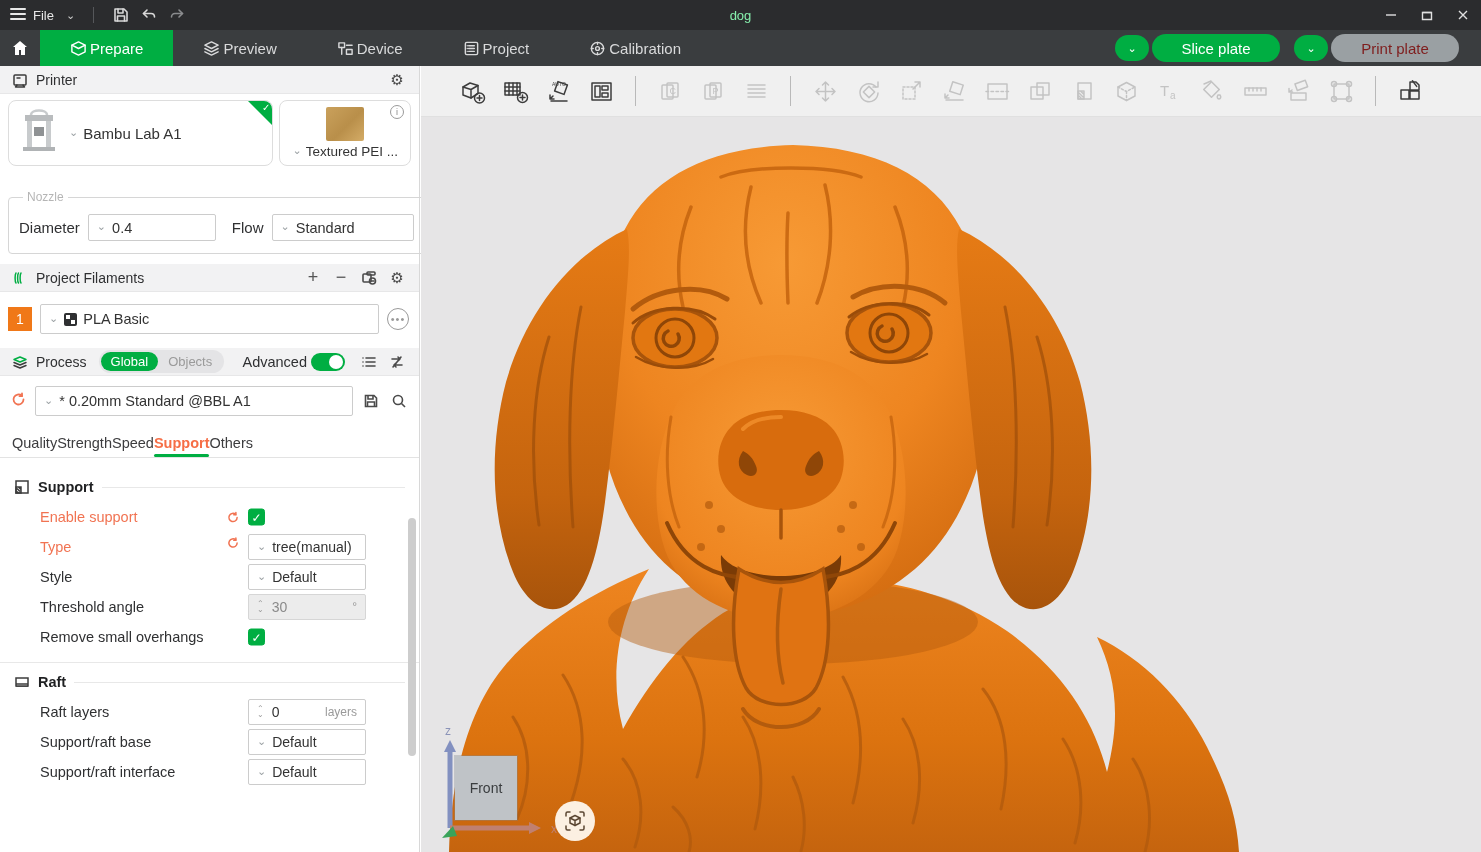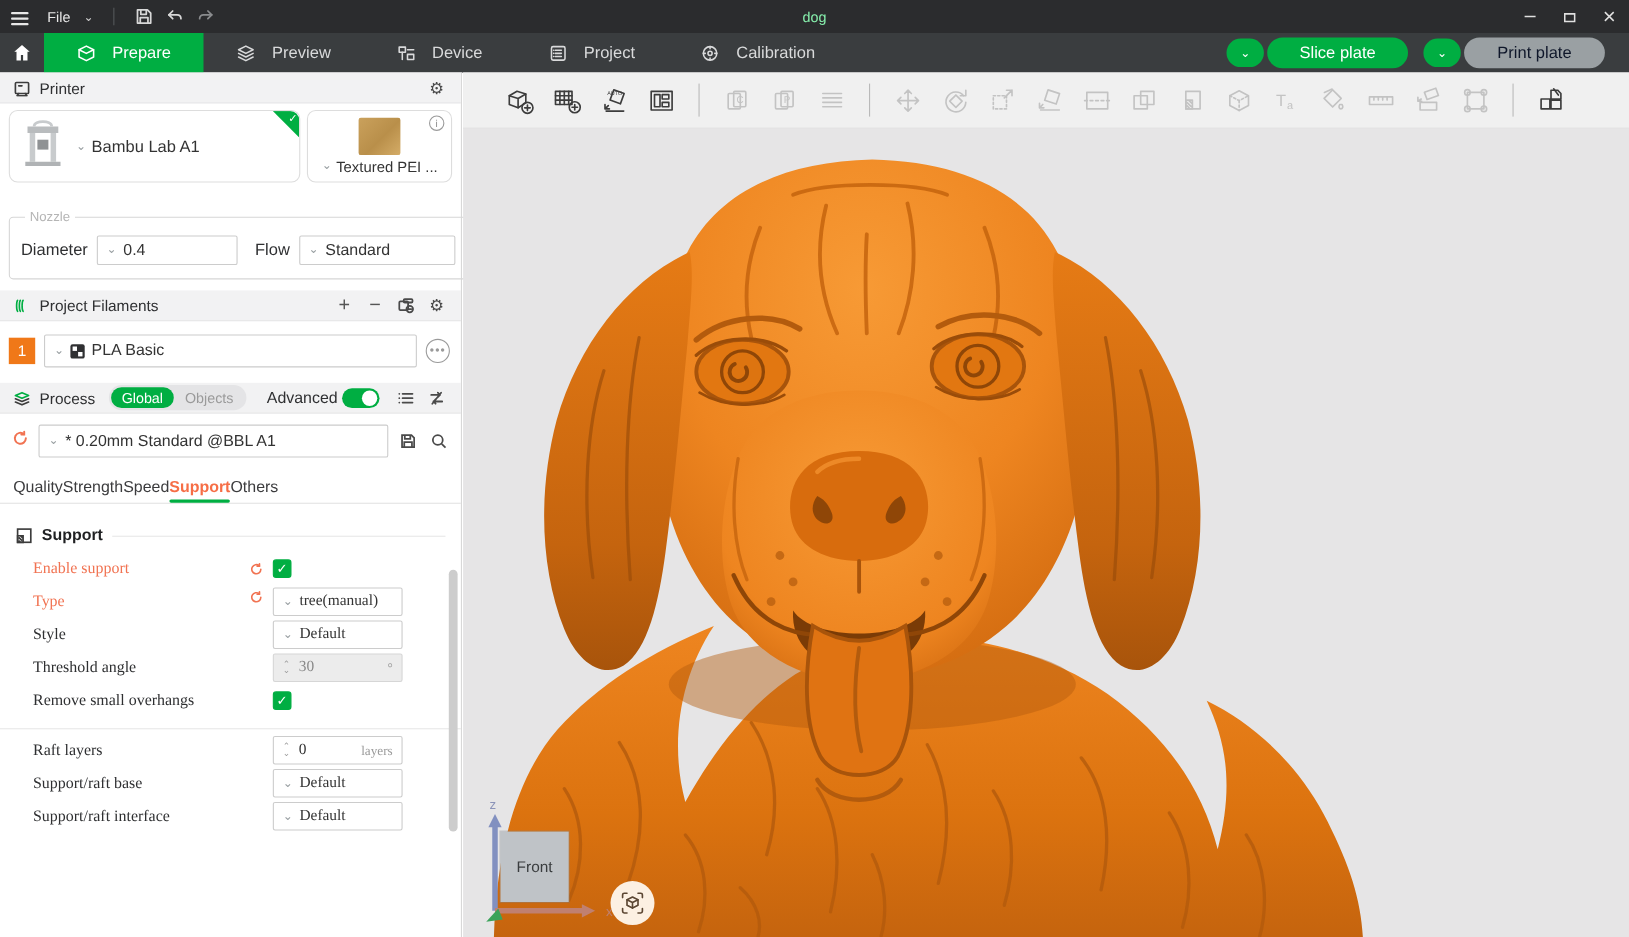--- a/index.html
+++ b/index.html
@@ -21,31 +21,31 @@
   .tb-title { position:absolute; left:0; right:0; text-align:center; color:#86efac; pointer-events:none; }
   .tb-right { margin-left:auto; display:flex; align-items:center; height:100%; }
   .winbtn { width:36px; height:100%; display:flex; align-items:center; justify-content:center; color:#e0e0e0; font-size:13px; }
   .winbtn svg { width:12px; height:12px; stroke:#e0e0e0; fill:none; stroke-width:1.4; }
 
   
   .navbar { position:absolute; left:0; top:30px; width:100%; height:36px; background:#3a3d3f;
     display:flex; align-items:center; color:#d9dadb; font-size:15px; }
   .home { width:40px; height:100%; display:flex; align-items:center; justify-content:center; }
   .home svg { width:18px; height:18px; fill:#fff; }
-  .navtab { height:100%; display:flex; align-items:center; gap:15px; padding:0 30px; cursor:default; }
+  .navtab { height:100%; display:flex; align-items:center; gap:3px; padding:0 30px; cursor:default; }
   .navtab svg { width:17px; height:17px; stroke:#d9dadb; fill:none; stroke-width:1.5; stroke-linecap:round; stroke-linejoin:round; }
   .navtab.active { background:#00AE42; color:#fff; }
   .navtab.active svg { stroke:#fff; }
   .nav-actions { margin-left:auto; display:flex; align-items:center; gap:14px; padding-right:22px; }
   .splitbtn { display:flex; align-items:center; }
   .sb-chev { width:34px; height:26px; background:#00AE42; border-radius:13px; display:flex; align-items:center; justify-content:center;
     color:#fff; font-size:11px; margin-right:3px; }
   .sb-main { height:28px; min-width:128px; padding:0 18px; border-radius:14px; background:#00AE42; color:#fff;
     display:flex; align-items:center; justify-content:center; font-size:15px; }
-  .sb-main.disabled { background:#9aa0a3; color:#0f172a;text-align:center; }
+  .sb-main.disabled { background:#9aa0a3; color:#7f1d1d;text-align:center; }
 
   
   .panel { position:absolute; left:0; top:66px; width:420px; height:786px; background:#fff; border-right:1px solid #d8d8d8; }
   .sechead { display:flex; align-items:center; gap:8px; height:28px; background:#f2f2f3; border-bottom:1px solid #e7e7e8;
     padding:0 12px; font-size:14px; color:#2f3032; }
   .sechead .ttl { font-weight:bold; font-weight:normal; }
   .sechead svg { width:16px; height:16px; stroke:#3c3c3c; fill:none; stroke-width:1.5; stroke-linecap:round; stroke-linejoin:round; }
   .sechead .spacer { flex:1; }
   .hico { width:20px; height:20px; display:flex; align-items:center; justify-content:center; color:#4a4a4a; font-size:15px; }
   .hico svg { width:16px; height:16px; stroke:#4a4a4a; fill:none; stroke-width:1.6; }
@@ -105,21 +105,21 @@
   .ptab { padding-bottom:6px; position:relative; top:3px; }
   .ptab.active { color:#F66E46; font-weight:bold; }
   .ptab.active:after { content:""; position:absolute; left:0; right:0; bottom:0; height:3px; background:#00AE42; border-radius:2px; }
 
   
   .params { position:relative; font-size:14.5px; color:#2f3032; padding-top:10px; }
   .grphead { display:flex; align-items:center; gap:8px; padding:0 14px; height:30px; margin-top:4px; }
   .grphead b { font-size:14.5px; color:#1f2022; }
   .grphead .rule { flex:1; height:1px; background:#e8e8e8; }
   .grphead svg { width:16px; height:16px; stroke:#3c3c3c; fill:none; stroke-width:1.5; }
-  .prow { position:relative; height:30px; display:flex; align-items:center; padding-left:30px;font-family:Liberation Serif, serif; }
+  .prow { position:relative; height:30px; display:flex; align-items:center; padding-left:40px; }
   .prow .lbl { color:#2f3032; }
   .prow .lbl.mod { color:#F17352; }
   .ctrl { position:absolute; left:248px; top:50%; transform:translateY(-50%); display:flex; align-items:center; gap:6px; }
   .ctrl .reset-ic { position:absolute; left:-22px; top:2px; }
   .checkbox { width:17px; height:17px; border:1.5px solid #bfbfbf; border-radius:3px; background:#fff; }
   .checkbox.on { background:#00AE42; border-color:#00AE42; color:#fff; font-size:12px; display:flex; align-items:center; justify-content:center; }
   .ctl-combo { display:flex; align-items:center; gap:6px; border:1px solid #ccc; border-radius:2px; height:26px; min-width:118px;
     padding:0 8px; background:#fff; font-size:14px; color:#333; }
   .spin { display:flex; align-items:center; border:1px solid #ccc; border-radius:2px; height:26px; width:118px; padding:0 8px; background:#fff; font-size:14px; color:#333; gap:8px; }
   .spin.disabled { background:#ececec; color:#8a8a8a; border-color:#d6d6d6; }
@@ -149,21 +149,21 @@
     display:flex; align-items:center; justify-content:center; }
   .fitbtn svg { width:22px; height:22px; stroke:#5b4632; fill:none; stroke-width:1.5; stroke-linecap:round; stroke-linejoin:round; }
 </style>
 </head>
 <body>
 
 <div class="app">
 
   <div class="titlebar">
     <div class="tb-left">
-      <div style="display:flex;align-items:flex-end;gap:17px;">
+      <div style="display:flex;align-items:flex-start;gap:7px;">
         <span class="hamburger">
             <i></i>
             <i></i>
             <i></i>
           </span>
         <span>File</span>
       </div>
       <span class="tb-chev">⌄</span>
       <span class="tb-sep"></span>
       <span class="tb-ic">
@@ -464,20 +464,28 @@
 
       <div class="prow">
         <span class="lbl">Remove small overhangs</span>
         <span class="ctrl">
             <span class="checkbox on">✓</span>
           </span>
       </div>
 
       <div class="divider"></div>
 
+      <div class="grphead">
+        <svg viewBox="0 0 16 16">
+            <rect x="2" y="4" width="12" height="8"></rect>
+            <path d="M2 10h12M3 12v1M5 12v1M7 12v1M9 12v1M11 12v1M13 12v1"></path>
+          </svg>
+        <b>Raft</b>
+        <span class="rule"></span>
+      </div>
 
       <div class="prow">
         <span class="lbl">Raft layers</span>
         <span class="ctrl">
           <span class="spin">
             <span class="arrows">⌃<br>⌄</span>
             <span>0</span>
             <span class="unit">layers</span>
           </span>
         </span>

